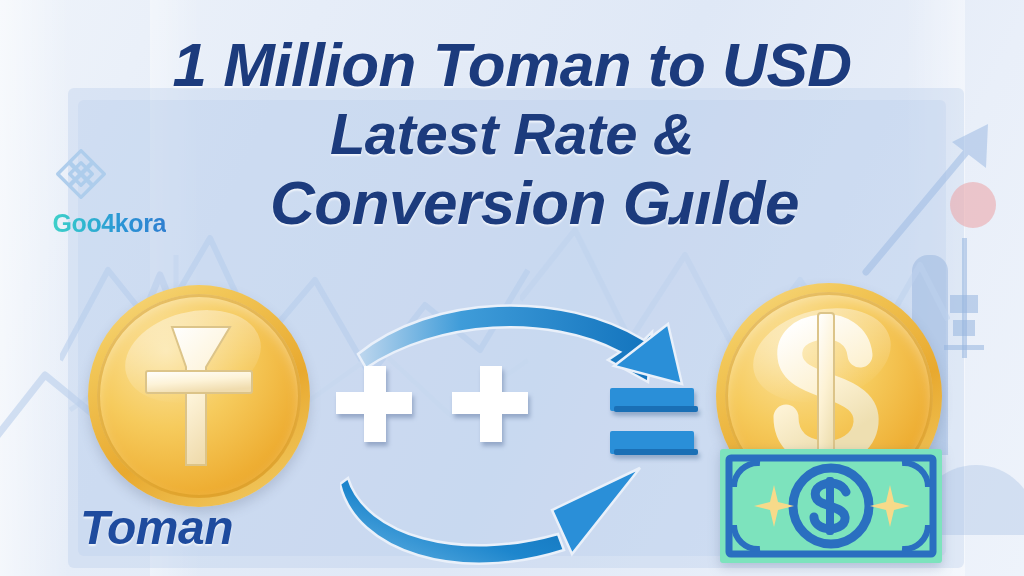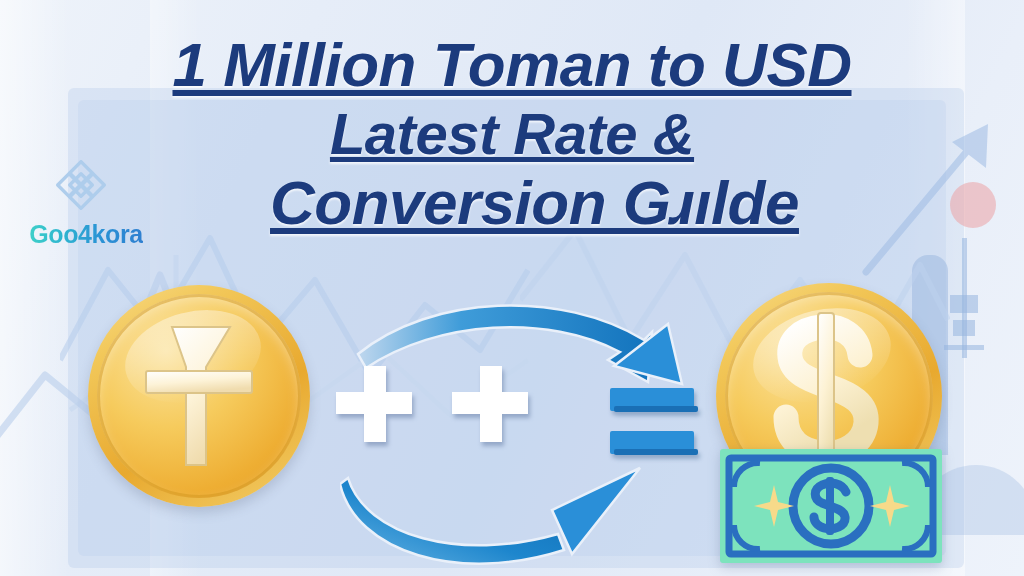--- a/index.html
+++ b/index.html
@@ -83,23 +83,23 @@
   .trend-arrow { position: absolute; left: 860px; top: 90px; opacity: .55; }
 
   
   .line-chart { position: absolute; left: 60px; top: 210px; opacity: .55; }
   .line-chart-2 { position: absolute; left: 520px; top: 210px; opacity: .5; }
   .line-chart-left { position: absolute; left: -10px; top: 255px; opacity: .6; }
 
   
   .logo {
     position: absolute;
-    left: 6px; top: 160px;
+    left: 6px; top: 149px;
     width: 160px;
-    text-align: center;
+    text-align: right;
     z-index: 6;
   }
   .logo-mark { display: block; margin: 0 auto 2px; }
   .logo-text {
     font-size: 25px;
     font-weight: 700;
     letter-spacing: -0.4px;
     background: linear-gradient(90deg, #3fd0c9 0%, #2fb6cf 28%, #2a93d5 62%, #2f7fd0 100%);
     -webkit-background-clip: text;
     background-clip: text;
@@ -112,21 +112,20 @@
     position: absolute;
     left: 0; right: 0; top: 34px;
     text-align: center;
     z-index: 7;
     font-style: italic;
     font-weight: 700;
     color: #1c3b7d;
     line-height: 1.0;
     letter-spacing: -0.5px;
     text-shadow: 0 2px 2px rgba(255,255,255,0.75);
-    text-decoration: underline;
   }
   .headline .l1 { display: block; font-size: 62px; margin-bottom: 9px; }
   .headline .l2 { display: block; font-size: 58px; margin-bottom: 9px; }
   .headline .l3 { display: block; font-size: 62px; margin-left: 45px; }
 
   
   .coin {
     position: absolute;
     border-radius: 50%;
     z-index: 5;
@@ -364,14 +363,15 @@
     <g fill="#f7da8a">
       <path d="M56 38 L60 55 L76 59 L60 63 L56 80 L52 63 L36 59 L52 55 Z"></path>
       <path d="M57 45 L59 58 L57 72 L55 58 Z"></path>
     </g>
     <g fill="#f7da8a">
       <path d="M172 38 L176 55 L192 59 L176 63 L172 80 L168 63 L152 59 L168 55 Z"></path>
       <path d="M173 45 L175 58 L173 72 L171 58 Z"></path>
     </g>
   </svg>
 
+  <div class="label-toman">Toman</div>
 
 </div>
 
 </body></html>

